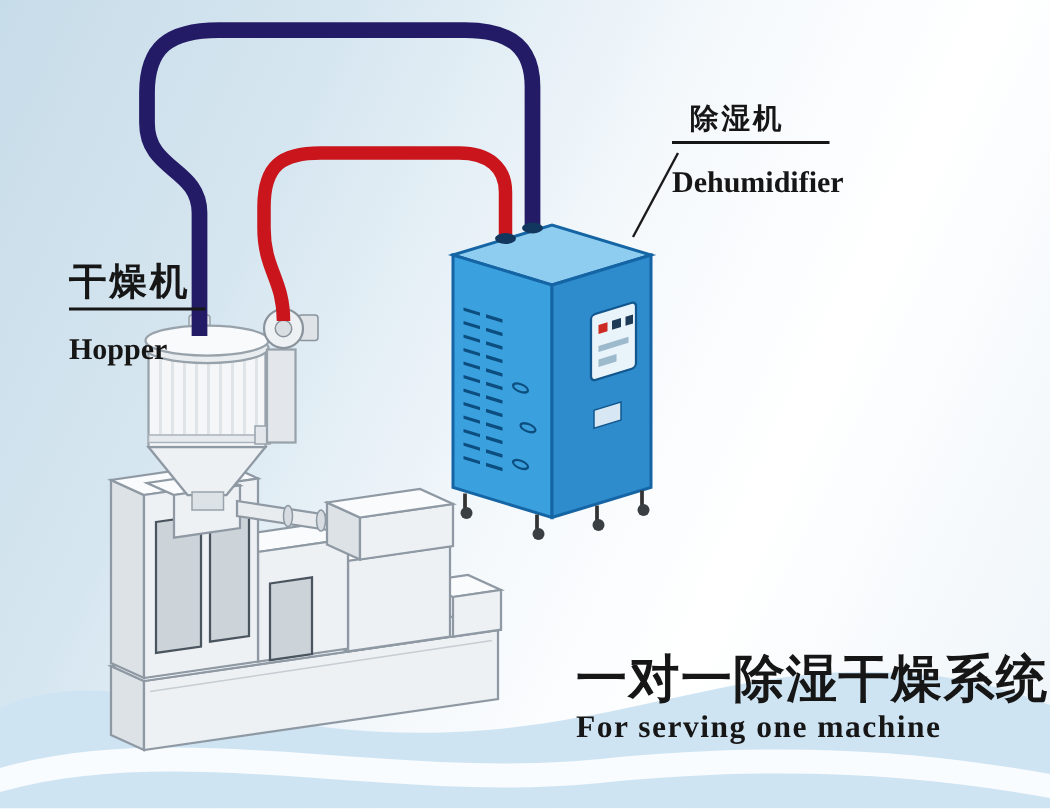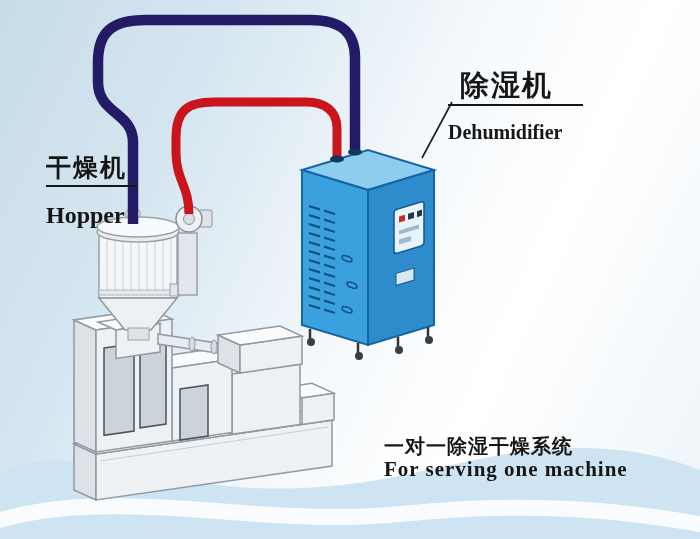--- a/index.html
+++ b/index.html
@@ -17,28 +17,28 @@
     position:relative;width:700px;height:539px;overflow:hidden;
     background:linear-gradient(115deg,#c7dce9 0%,#d6e6f0 25%,#f5f9fc 52%,#ffffff 70%,#edf4f9 100%);
     font-family:"DejaVu Sans",sans-serif;
   }
   .stage svg{position:absolute;left:0;top:0;}
   .label{position:absolute;color:var(--text);line-height:1.05;}
   .label .cn{display:inline-block;font-weight:bold;letter-spacing:2px;}
   .label .en{display:block;font-family:"Liberation Serif",serif;font-weight:bold;margin-top:16px;}
   .underlined{border-bottom:2.5px solid var(--text);padding:0 10px 4px 0;}
   #label-dryer{left:46px;top:155px;}
-  #label-dryer .cn{font-size:25px;}
-  #label-dryer .en{font-size:24px;}
+  #label-dryer .cn{font-size:25px;margin-top:20px;}
+  #label-dryer .en{font-size:20px;}
   #label-dehumidifier{left:448px;top:70px;}
-  #label-dehumidifier .cn{font-size:29px;padding-left:12px;}
+  #label-dehumidifier .cn{font-size:19px;padding-left:12px;}
   #label-dehumidifier .underlined{padding-right:30px;}
   #label-dehumidifier .en{font-size:20px;}
   #label-system{left:384px;top:436px;}
-  #label-system .cn{font-size:20px;letter-spacing:1px;}
+  #label-system .cn{font-size:34px;letter-spacing:1px;}
   #label-system .en{font-size:21px;letter-spacing:1px;margin-top:1px;}
   
   .wave{fill:var(--background-band);}
   .cabFront{fill:var(--cabinet-front);stroke:var(--cabinet-edge);stroke-width:2;}
   .cabSide{fill:var(--cabinet-side);stroke:var(--cabinet-edge);stroke-width:2;}
   .cabTop{fill:var(--cabinet-top);stroke:var(--cabinet-edge);stroke-width:2;}
   .pipeRed{stroke:var(--pipe-red);stroke-width:9;fill:none;}
   .pipeNavy{stroke:var(--pipe-navy);stroke-width:10.5;fill:none;}
   .mFill{fill:#eef1f4;stroke:#8e99a3;stroke-width:1.5;}
   .mTop{fill:#fafbfd;stroke:#8e99a3;stroke-width:1.5;}

